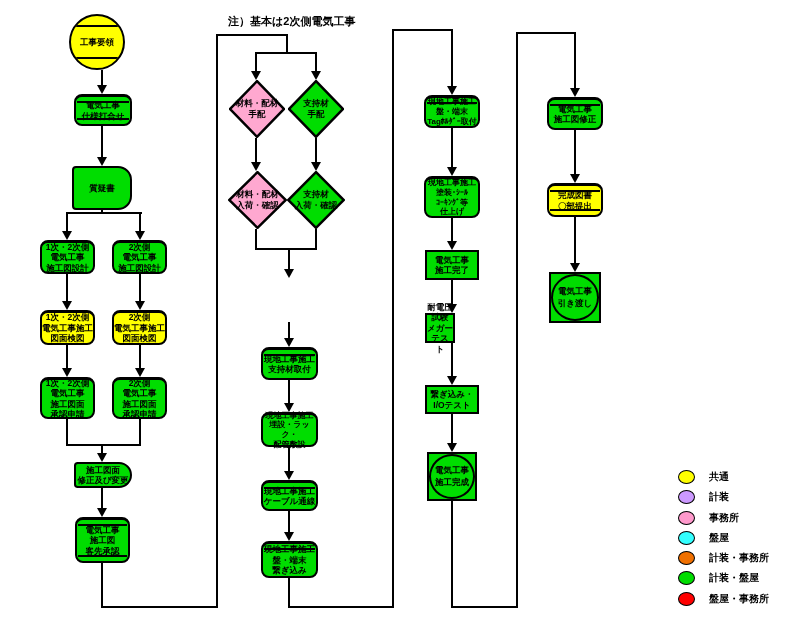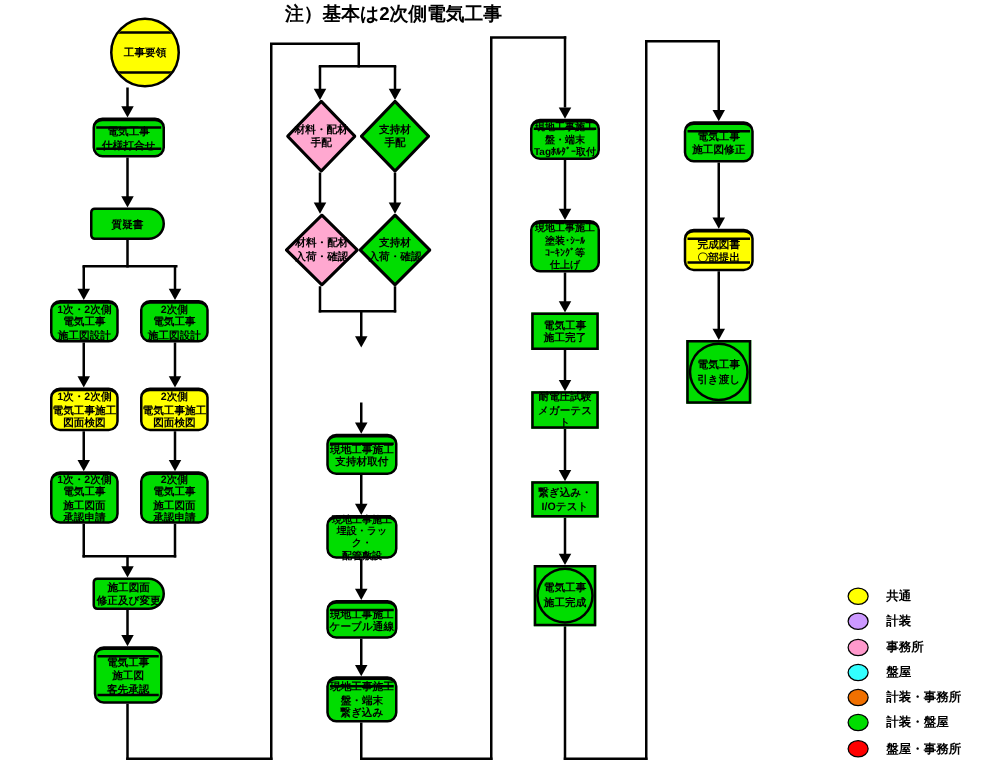--- a/index.html
+++ b/index.html
@@ -32,50 +32,50 @@
   .diamond .dtext{position:absolute;inset:0;display:flex;align-items:center;justify-content:center;
         text-align:center;font-size:8.5px;font-weight:bold;line-height:1.25;white-space:pre-line;}
   .pinkfill{fill:#ffa8d0;stroke:#000;stroke-width:2.5;vector-effect:non-scaling-stroke;}
   .greenfill{fill:#00dd00;stroke:#000;stroke-width:2.5;vector-effect:non-scaling-stroke;}
   
   .sqnode{position:absolute;border:2px solid #000;background:#00dd00;box-sizing:border-box;}
   .sqnode .incircle{position:absolute;inset:0;border:2px solid #000;border-radius:50%;box-sizing:border-box;}
   .sqnode .sqtext{position:absolute;inset:0;display:flex;align-items:center;justify-content:center;
         text-align:center;font-size:8.5px;font-weight:bold;line-height:1.3;white-space:pre-line;}
   
-  .note{position:absolute;left:228px;top:2px;font-size:15px;font-weight:bold;}
+  .note{position:absolute;left:228px;top:14px;font-size:11px;font-weight:bold;}
   .legend{position:absolute;left:678px;top:471px;}
   .lrow{display:flex;align-items:center;height:12px;margin-bottom:8.3px;}
   .ldot{width:15px;height:12px;border:1px solid #000;border-radius:50%;margin-right:14px;flex:none;}
   .llabel{font-size:10px;font-weight:bold;white-space:nowrap;}
   
-  #n-circle{left:88px;top:14px;width:56px;height:56px;}
+  #n-circle{left:69px;top:14px;width:56px;height:56px;}
   #n-shiyo{left:74px;top:94px;width:58px;height:32px;}
-  #n-shitsugi{left:72px;top:166px;width:60px;height:26px;}
+  #n-shitsugi{left:72px;top:166px;width:60px;height:44px;}
   #n-sekkei12{left:40px;top:240px;width:55px;height:34px;}
   #n-sekkei2{left:112px;top:240px;width:55px;height:34px;}
   #n-kenzu12{left:40px;top:310px;width:55px;height:35px;}
   #n-kenzu2{left:112px;top:310px;width:55px;height:35px;}
   #n-shonin12{left:40px;top:377px;width:55px;height:42px;}
   #n-shonin2{left:112px;top:377px;width:55px;height:42px;}
   #n-zshusei{left:74px;top:462px;width:58px;height:26px;}
   #n-kyakusaki{left:75px;top:517px;width:55px;height:46px;}
   #n-d1l{left:229px;top:80px;width:56px;height:58px;}
   #n-d1r{left:288px;top:80px;width:56px;height:58px;}
   #n-d2l{left:228px;top:171px;width:59px;height:58px;}
   #n-d2r{left:287px;top:171px;width:58px;height:58px;}
   #n-dandori{left:261px;top:278px;width:57px;height:44px;font-size:8px;}
   #n-shiji{left:261px;top:347px;width:57px;height:33px;}
   #n-maisetsu{left:261px;top:412px;width:57px;height:35px;font-size:8px;}
   #n-cable{left:261px;top:480px;width:57px;height:31px;}
   #n-tsunagi{left:261px;top:541px;width:57px;height:37px;}
   #n-tag{left:424px;top:95px;width:56px;height:33px;font-size:8px;}
   #n-tosou{left:424px;top:176px;width:56px;height:42px;font-size:8px;}
   #n-kanryo{left:425px;top:250px;width:54px;height:30px;}
-  #n-taiden{left:425px;top:313px;width:54px;height:30px;}
+  #n-taiden{left:425px;top:313px;width:30px;height:30px;}
   #n-dotsu{left:425px;top:385px;width:54px;height:29px;}
   #n-kansei3{left:427px;top:452px;width:50px;height:49px;}
   #n-zu4{left:547px;top:97px;width:56px;height:33px;}
   #n-tosho{left:547px;top:183px;width:56px;height:34px;}
   #n-hiki{left:549px;top:272px;width:52px;height:51px;}
 </style>
 </head>
 <body>
 
 <div class="canvas">

